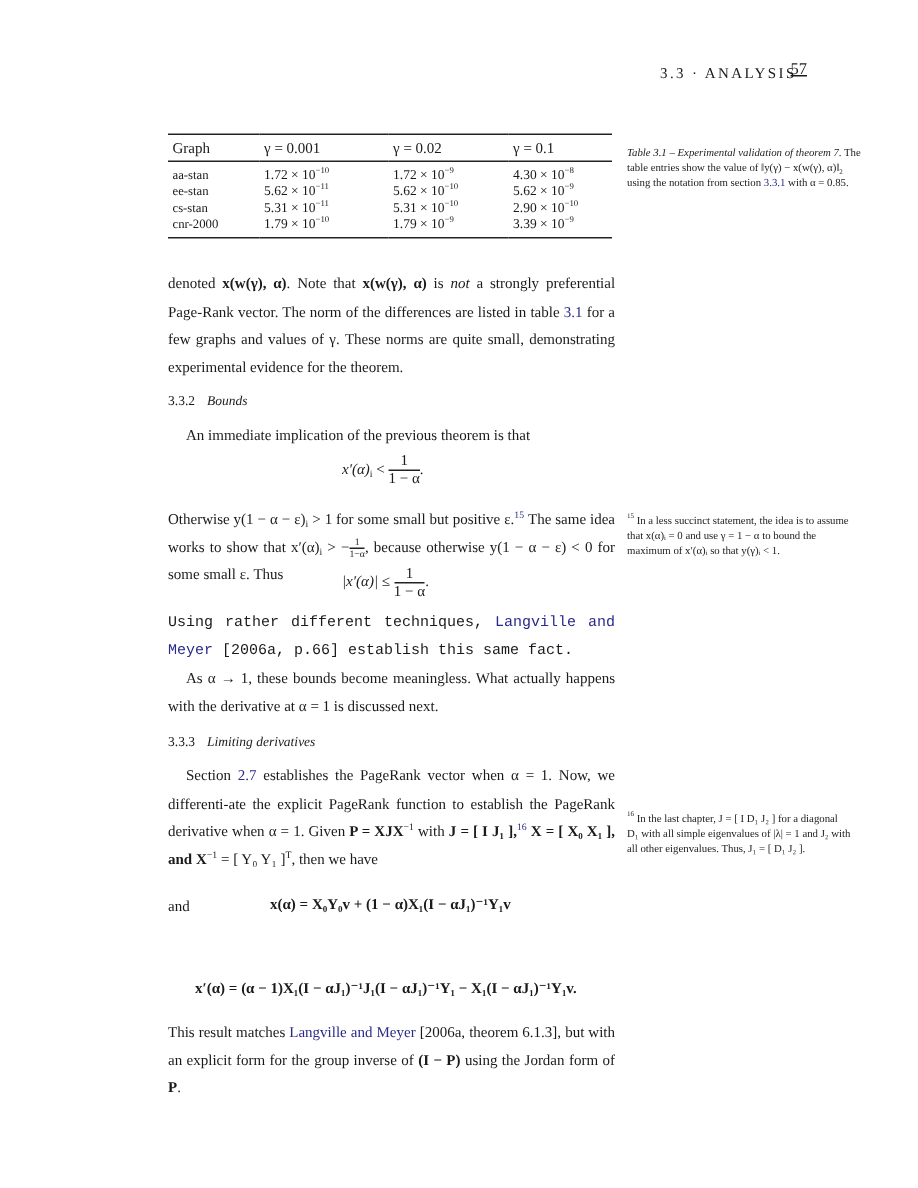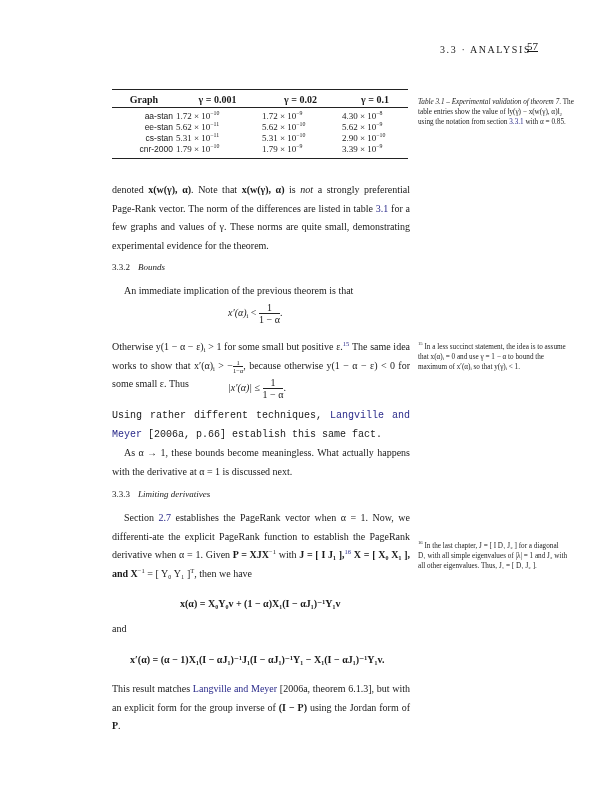--- a/index.html
+++ b/index.html
@@ -4,26 +4,26 @@
   <style>
     html, body { margin: 0; padding: 0; background: #ffffff; }
     body { width: 612px; height: 792px; position: relative; overflow: hidden;
       font-family: "Liberation Serif", "DejaVu Serif", serif; color: #1a1a1a; }
     .abs { position: absolute; }
     .header-run { left: 440px; top: 44px; font-size: 10px; letter-spacing: 1.6px; }
     .header-page { left: 527px; top: 40px; font-size: 11px; text-decoration: underline; }
 
     
     .tbl { left: 112px; top: 89px; width: 296px; border-collapse: collapse; font-size: 9px; }
-    .tbl th { text-align: center; font-weight: bold; padding: 4px 0 2px 3px; border-top: 1.2px solid #222; border-bottom: 0.8px solid #222; font-size: 10px; margin-top: 11px; }
+    .tbl th { text-align: left; font-weight: normal; padding: 4px 0 2px 3px; border-top: 1.2px solid #222; border-bottom: 0.8px solid #222; font-size: 10px; margin-top: 11px; }
     .tbl td { padding: 0 0 0 3px; line-height: 11px; }
     .tbl tr.last td { padding-bottom: 3px; }
     .tbl tbody tr:first-child td { padding-top: 3px; }
     .tbl tfoot td { border-top: 1.2px solid #222; padding: 0; height: 0; }
-    .tbl td.graph { font-family: Liberation Sans, sans-serif; font-size: 8.5px; text-align: right; }
+    .tbl td.graph { font-family: Liberation Serif, serif; font-size: 8.5px; }
     .tbl .c0 { width: 58px; }
     .tbl .c1 { width: 83px; }
     .tbl .c2 { width: 77px; }
     sup { font-size: 65%; vertical-align: 4px; line-height: 0; }
     sub { font-size: 65%; vertical-align: -2px; line-height: 0; }
 
     .side { font-size: 7.2px; line-height: 10px; color: #222; width: 160px; }
     .side .cap { font-style: italic; }
     .link { color: #2a2a8a; }
 
@@ -123,21 +123,21 @@
 <div class="abs sec" style="top:489px;">
   <span class="num">3.3.3</span><span class="ttl">Limiting derivatives</span>
 </div>
 
 <div class="abs body indent" style="top:509px;">
   <span>Section </span><span class="link">2.7</span><span> establishes the PageRank vector when α = 1. Now, we differenti-ate the explicit PageRank function to establish the PageRank derivative when α = 1. Given </span><b>P = XJX</b><sup>−1</sup><span> with </span><b>J = [ I J₁ ],</b><sup class="link">16</sup><b> X = [ X₀ X₁ ], and X</b><sup>−1</sup><span> = [ Y₀ Y₁ ]</span><sup>T</sup><span>, then we have</span>
 </div>
 
 <div class="abs eq" style="left:180px; top:598px; font-weight:bold;">x(α) = X₀Y₀v + (1 − α)X₁(I − αJ₁)⁻¹Y₁v</div>
 
-<div class="abs body" style="top:620px;">and</div>
+<div class="abs body" style="top:596px;">and</div>
 
 <div class="abs eq" style="left:130px; top:654px; font-weight:bold;">x′(α) = (α − 1)X₁(I − αJ₁)⁻¹J₁(I − αJ₁)⁻¹Y₁ − X₁(I − αJ₁)⁻¹Y₁v.</div>
 
 <div class="abs body" style="top:680px;">
   <span>This result matches </span><span class="link">Langville and Meyer</span><span> [2006a, theorem 6.1.3], but with an explicit form for the group inverse of </span><b>(I − P)</b><span> using the Jordan form of </span><b>P</b><span>.</span>
 </div>
 
 <div class="abs side" style="left:418px; top:342px; width:150px;">
   <sup>15</sup> <span>In a less succinct statement, the idea is to assume that x(α)ᵢ = 0 and use γ = 1 − α to bound the maximum of x′(α)ᵢ so that y(γ)ᵢ &lt; 1.</span>
 </div>

